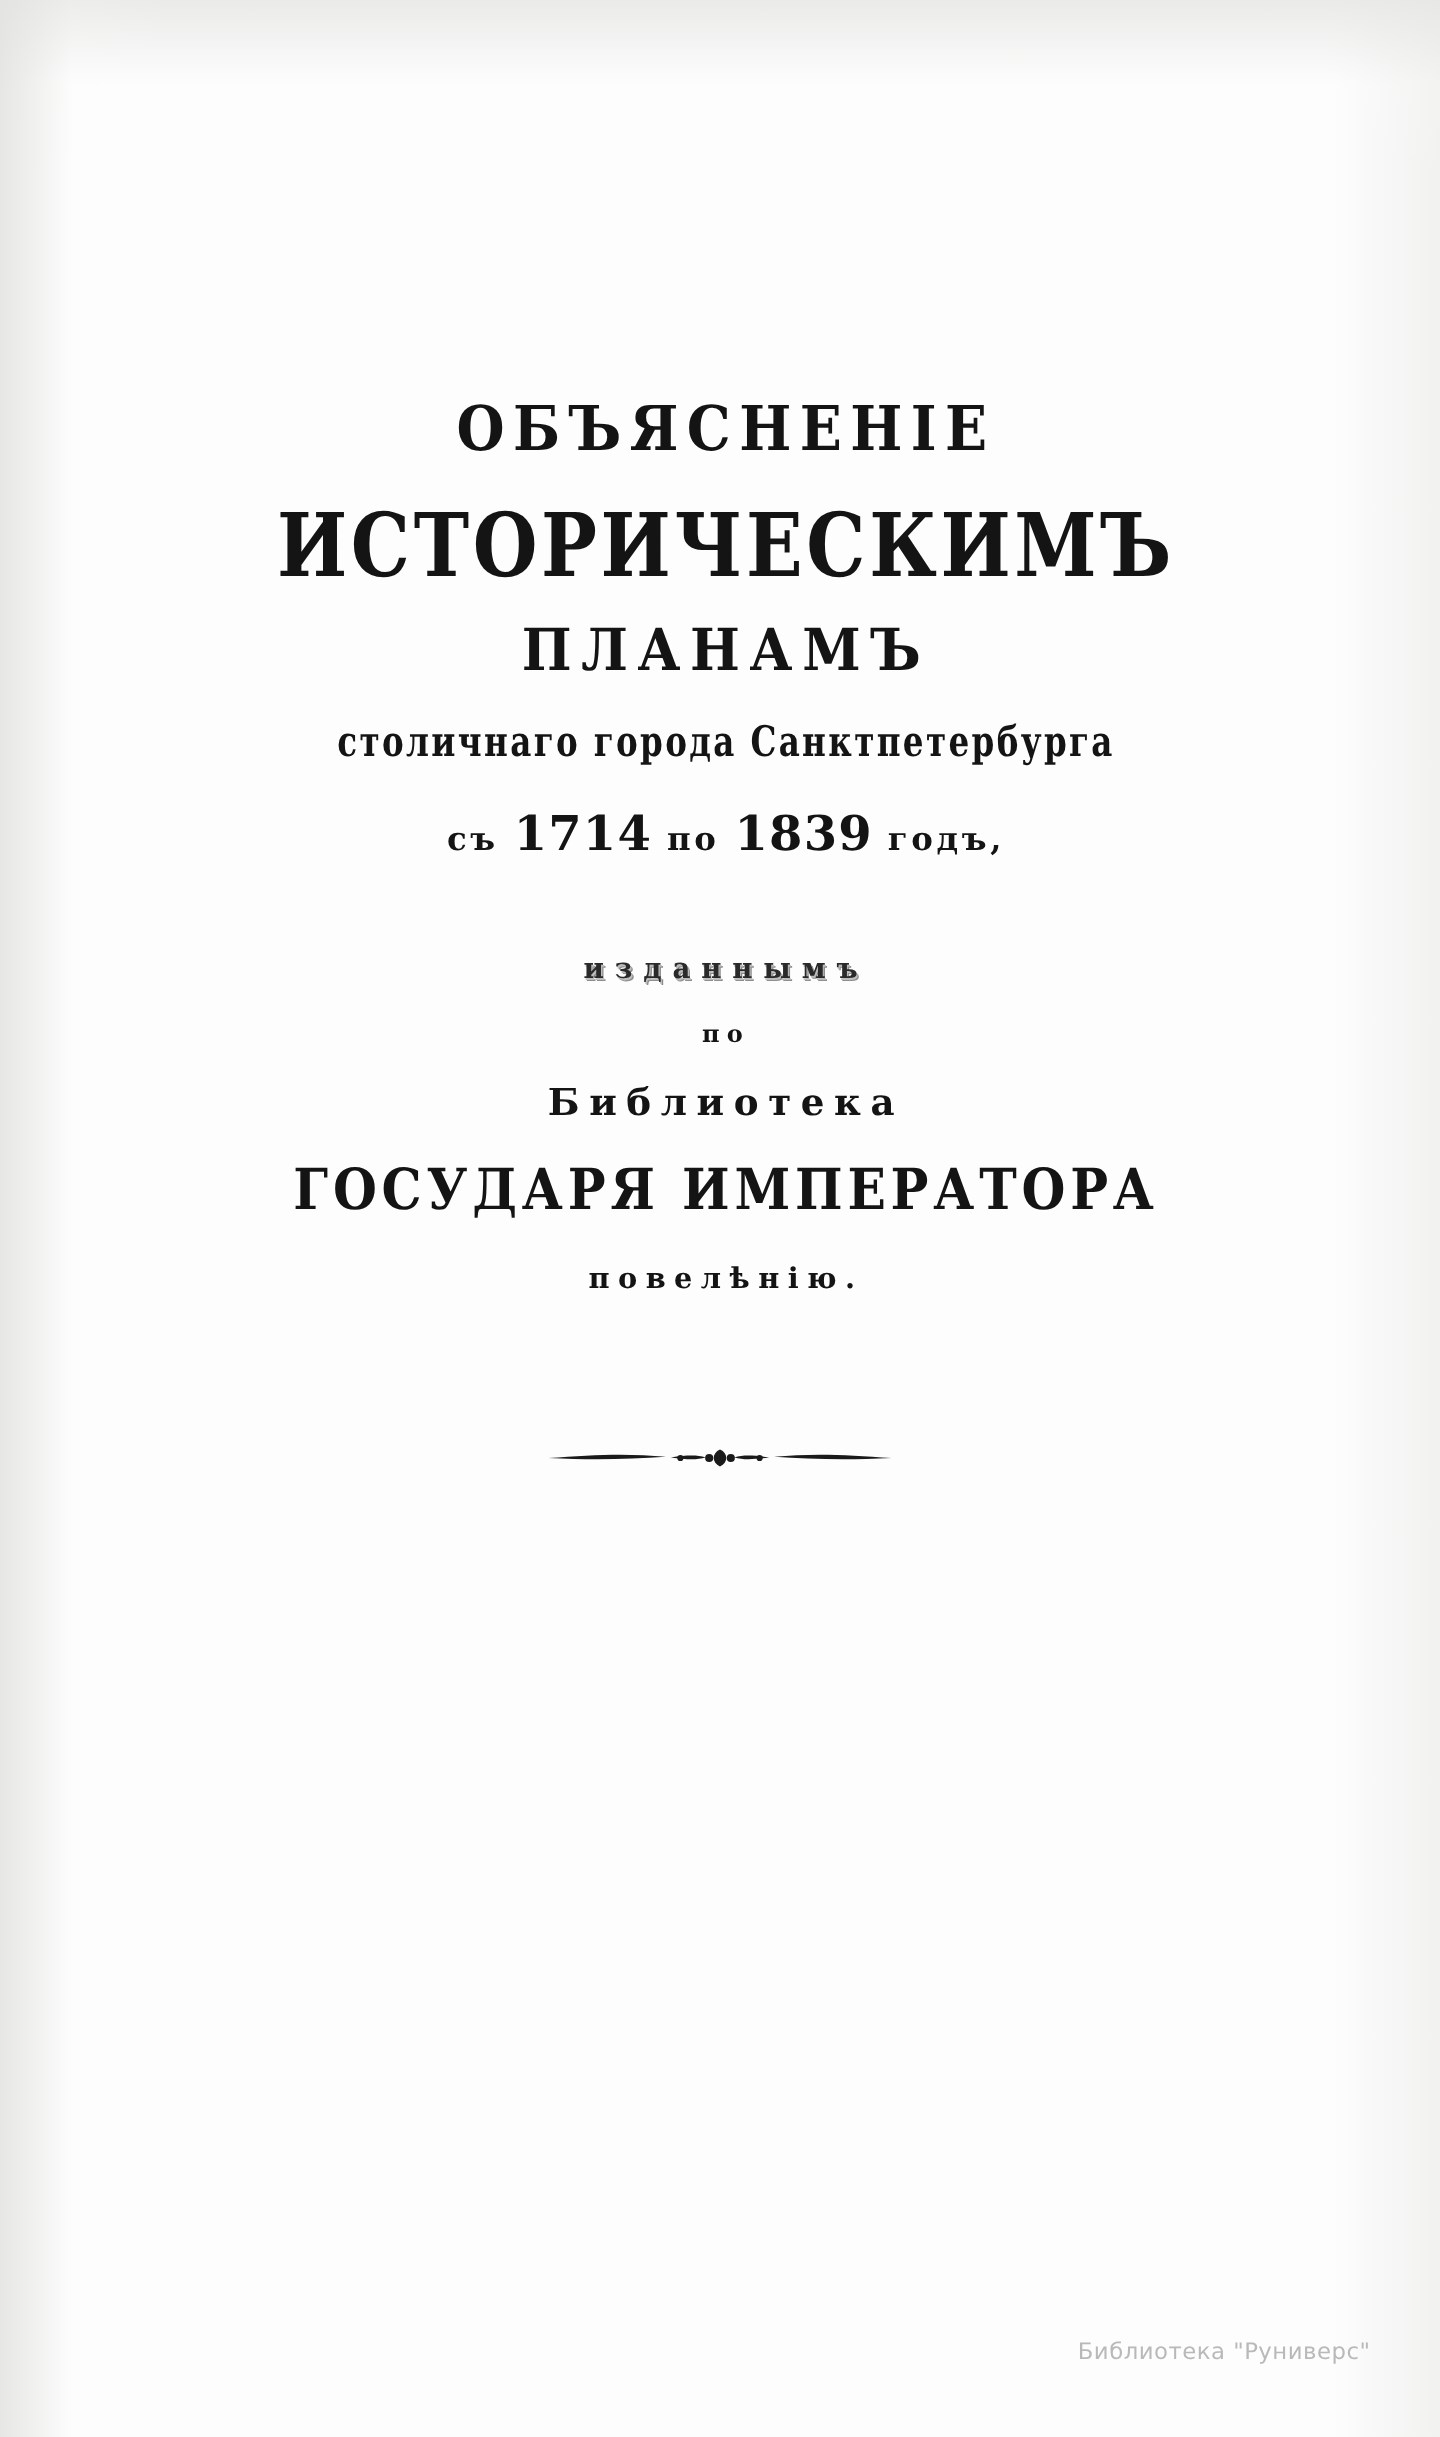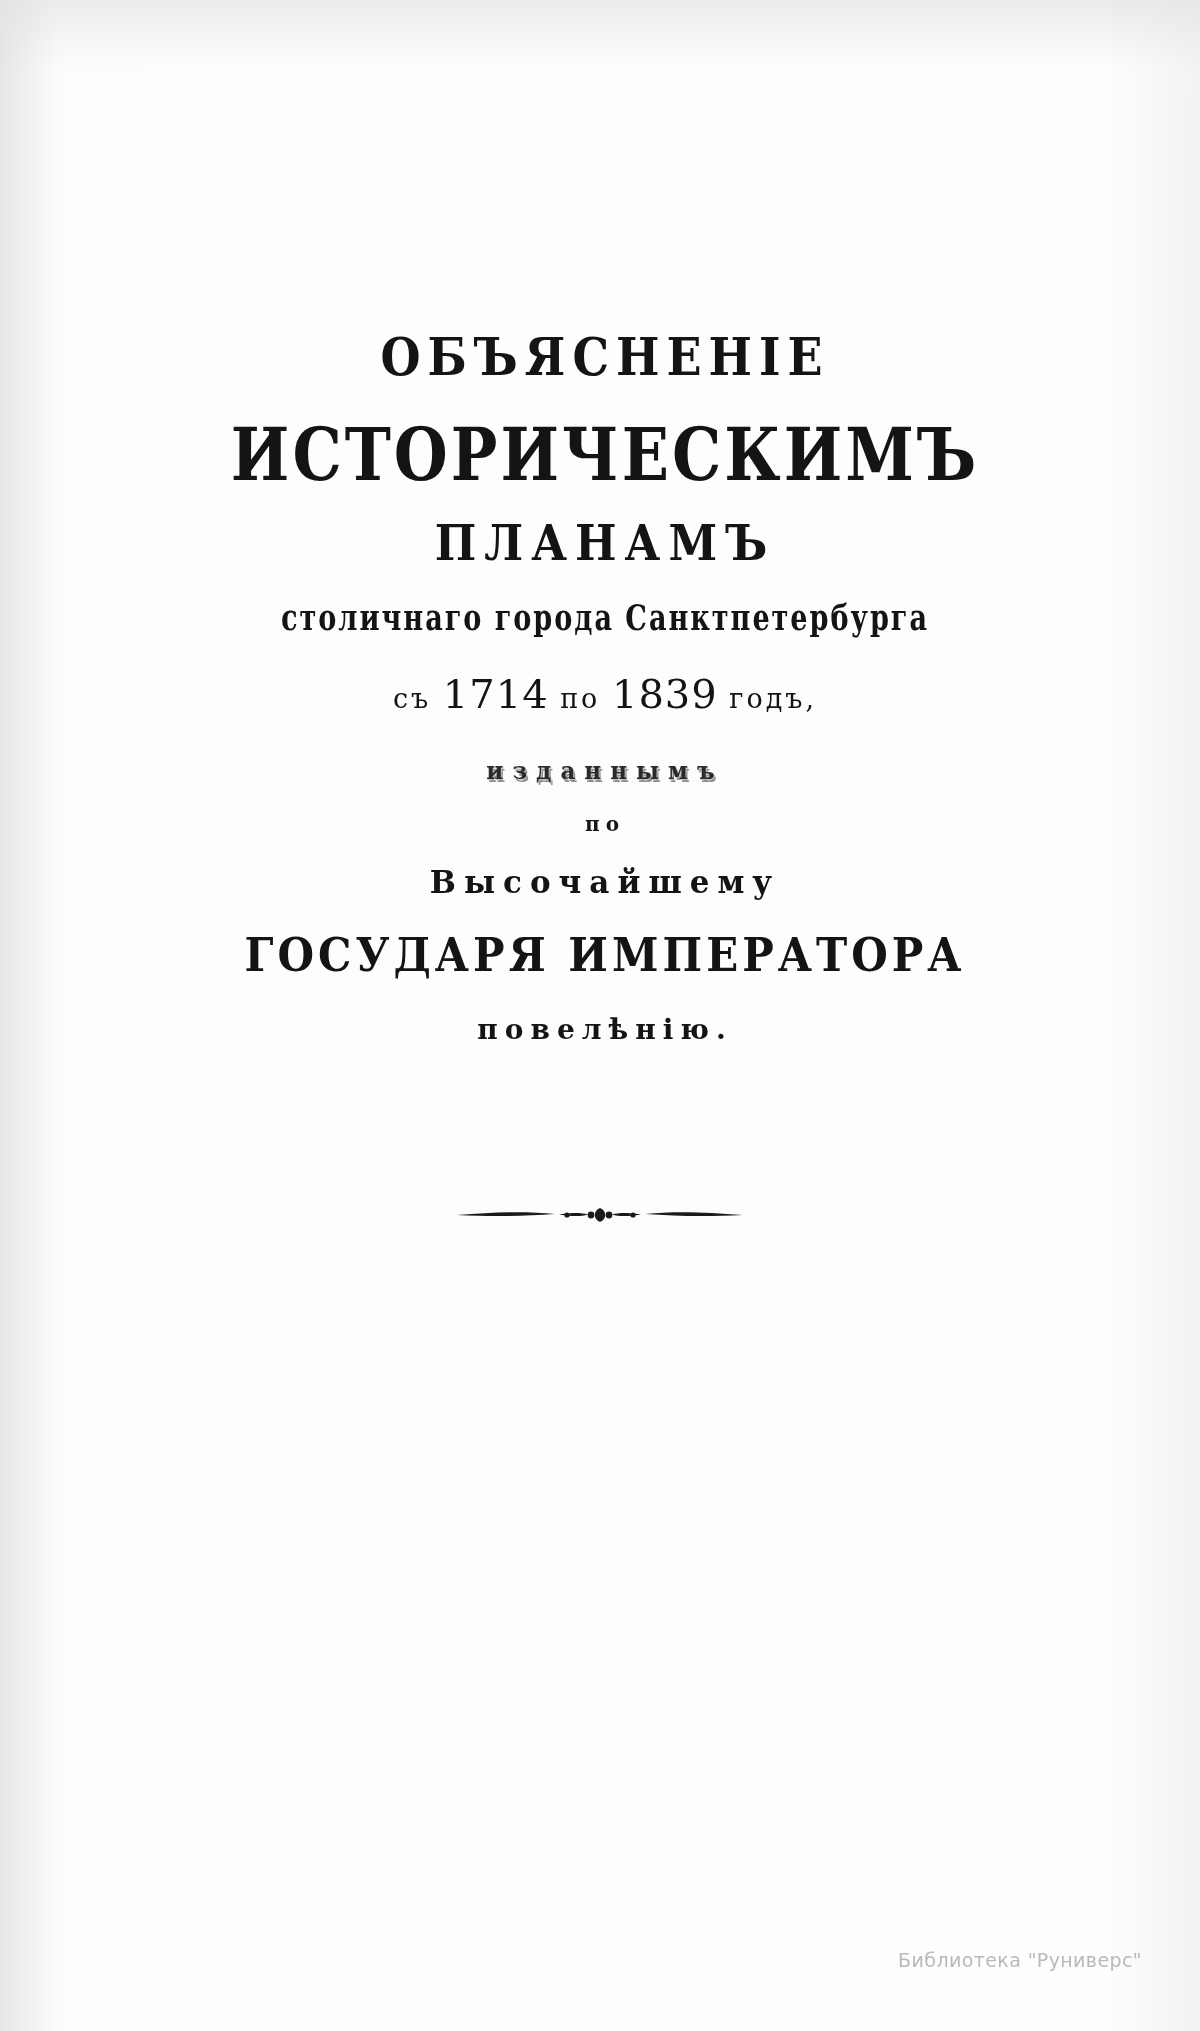--- a/index.html
+++ b/index.html
@@ -90,24 +90,24 @@
     font-family: "DejaVu Serif", "Liberation Serif", serif;
     font-weight: 700;
     font-size: 28px;
     letter-spacing: 2px;
     margin-bottom: 36px;
     transform: scaleY(1.25) scaleX(0.97);
   }
   
   .l-years {
     font-family: "DejaVu Serif", "Liberation Serif", serif;
-    font-weight: 400;
+    font-weight: 700;
     font-size: 30px;
     letter-spacing: 2px;
-    margin-bottom: 40px;
+    margin-bottom: 76px;
   }
   .l-years .num {
     font-size: 40px;
     letter-spacing: 1px;
   }
   .l-years .sm {
     font-size: 27px;
     letter-spacing: 3px;
   }
   
@@ -143,21 +143,21 @@
     font-weight: 700;
     font-size: 42px;
     letter-spacing: 4px;
     margin-bottom: 34px;
     transform: scaleY(1.12);
   }
   
   .l-order {
     font-family: "DejaVu Serif", "Liberation Serif", serif;
     font-weight: 700;
-    font-size: 28px;
+    font-size: 24px;
     letter-spacing: 7px;
     margin-bottom: 0;
   }
 
   
   .ornament {
     position: absolute;
     top: 1195px;
     left: 0;
     right: 0;
@@ -201,21 +201,21 @@
       <span class="num">1714</span>
       <span class="sm">по</span>
       <span class="num">1839</span>
       <span class="sm">годъ,</span>
     </span>
 
     <span class="line l-published">изданнымъ</span>
 
     <span class="line l-po">по</span>
 
-    <span class="line l-majesty">Высочайшему</span>
+    <span class="line l-majesty">Библиотека</span>
 
     <span class="line l-emperor">ГОСУДАРЯ ИМПЕРАТОРА</span>
 
     <span class="line l-order">повелѣнію.</span>
   </div>
 
   <div class="ornament">
     <svg width="290" height="26" viewBox="0 0 290 26" aria-hidden="true">
 
       <path d="M2 13 C 40 10, 70 9, 100 12 C 70 14, 40 15, 2 13 Z" fill="#1a1a1a"></path>

